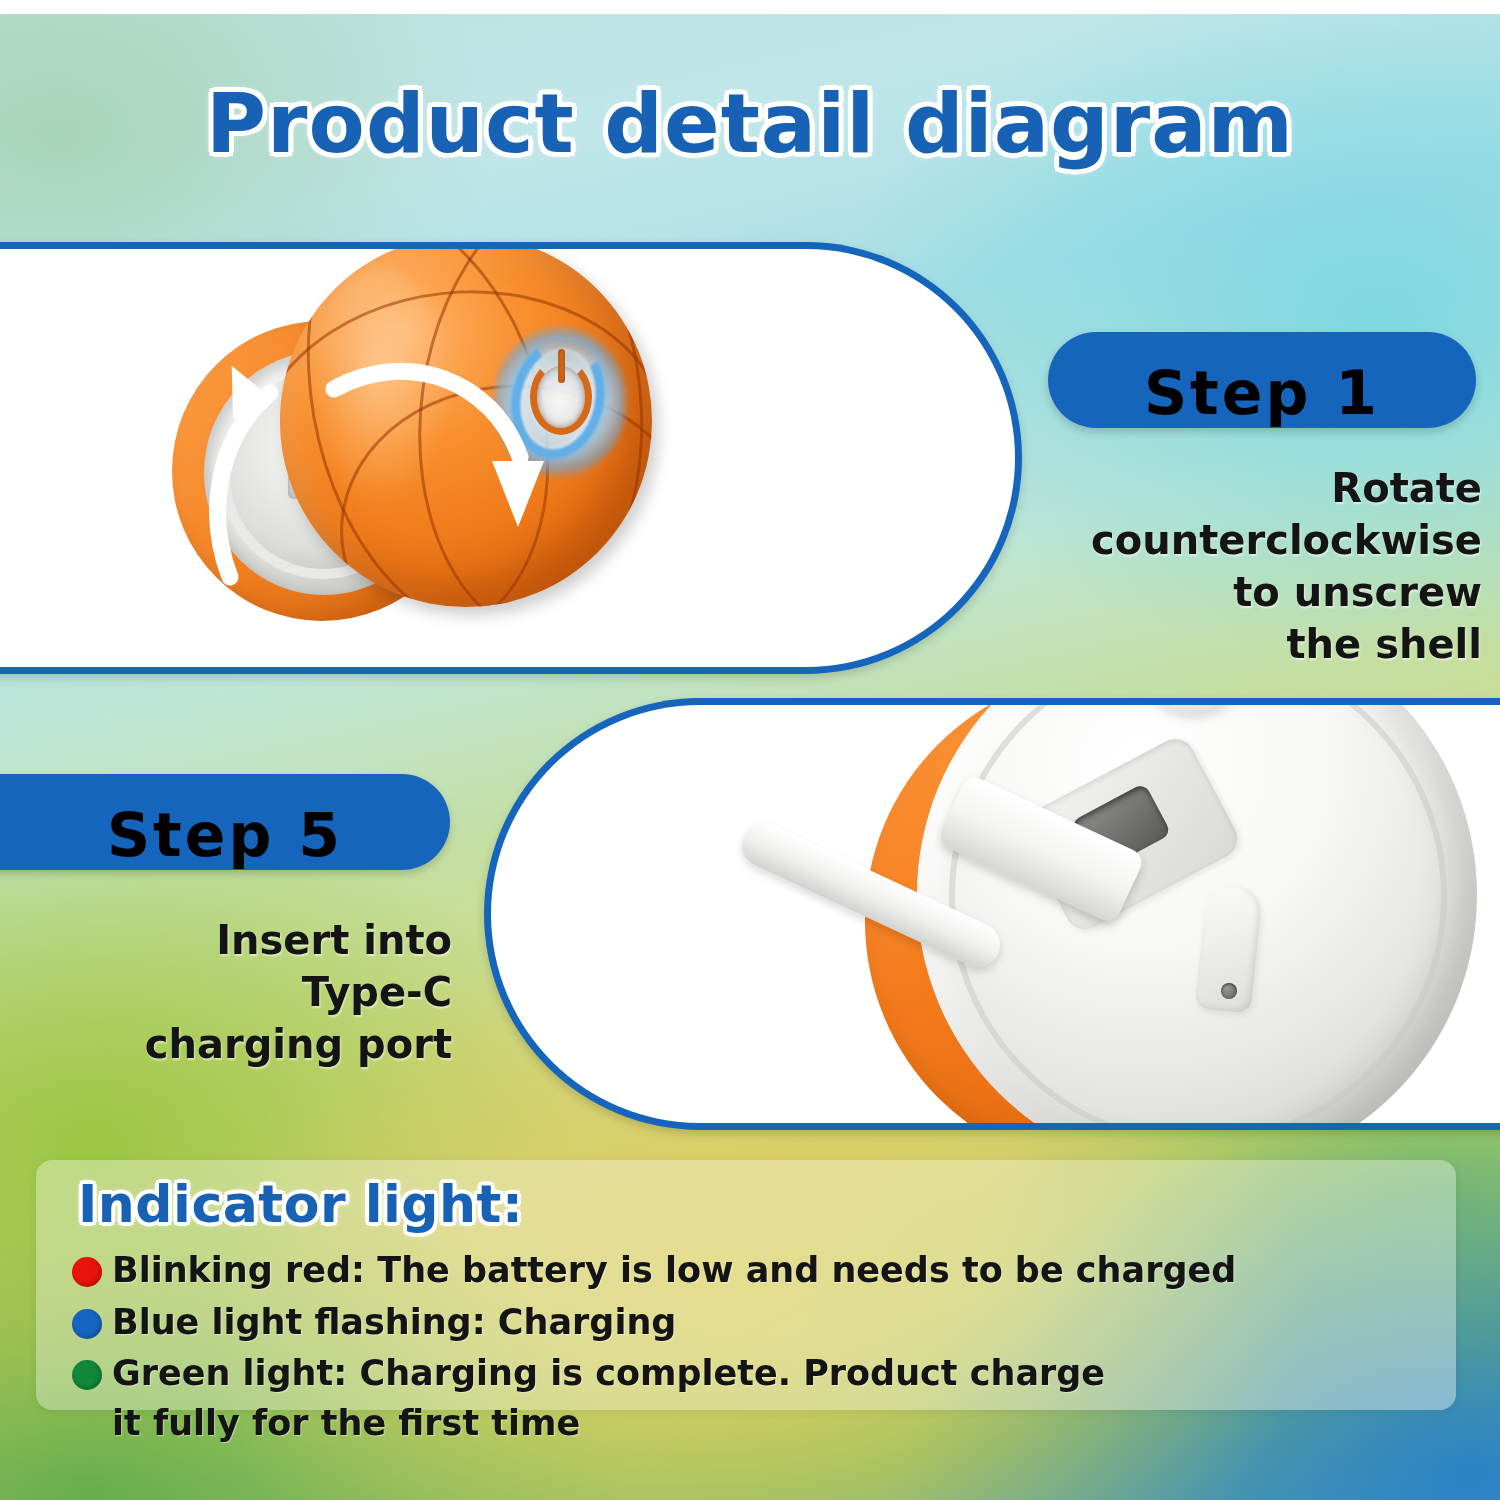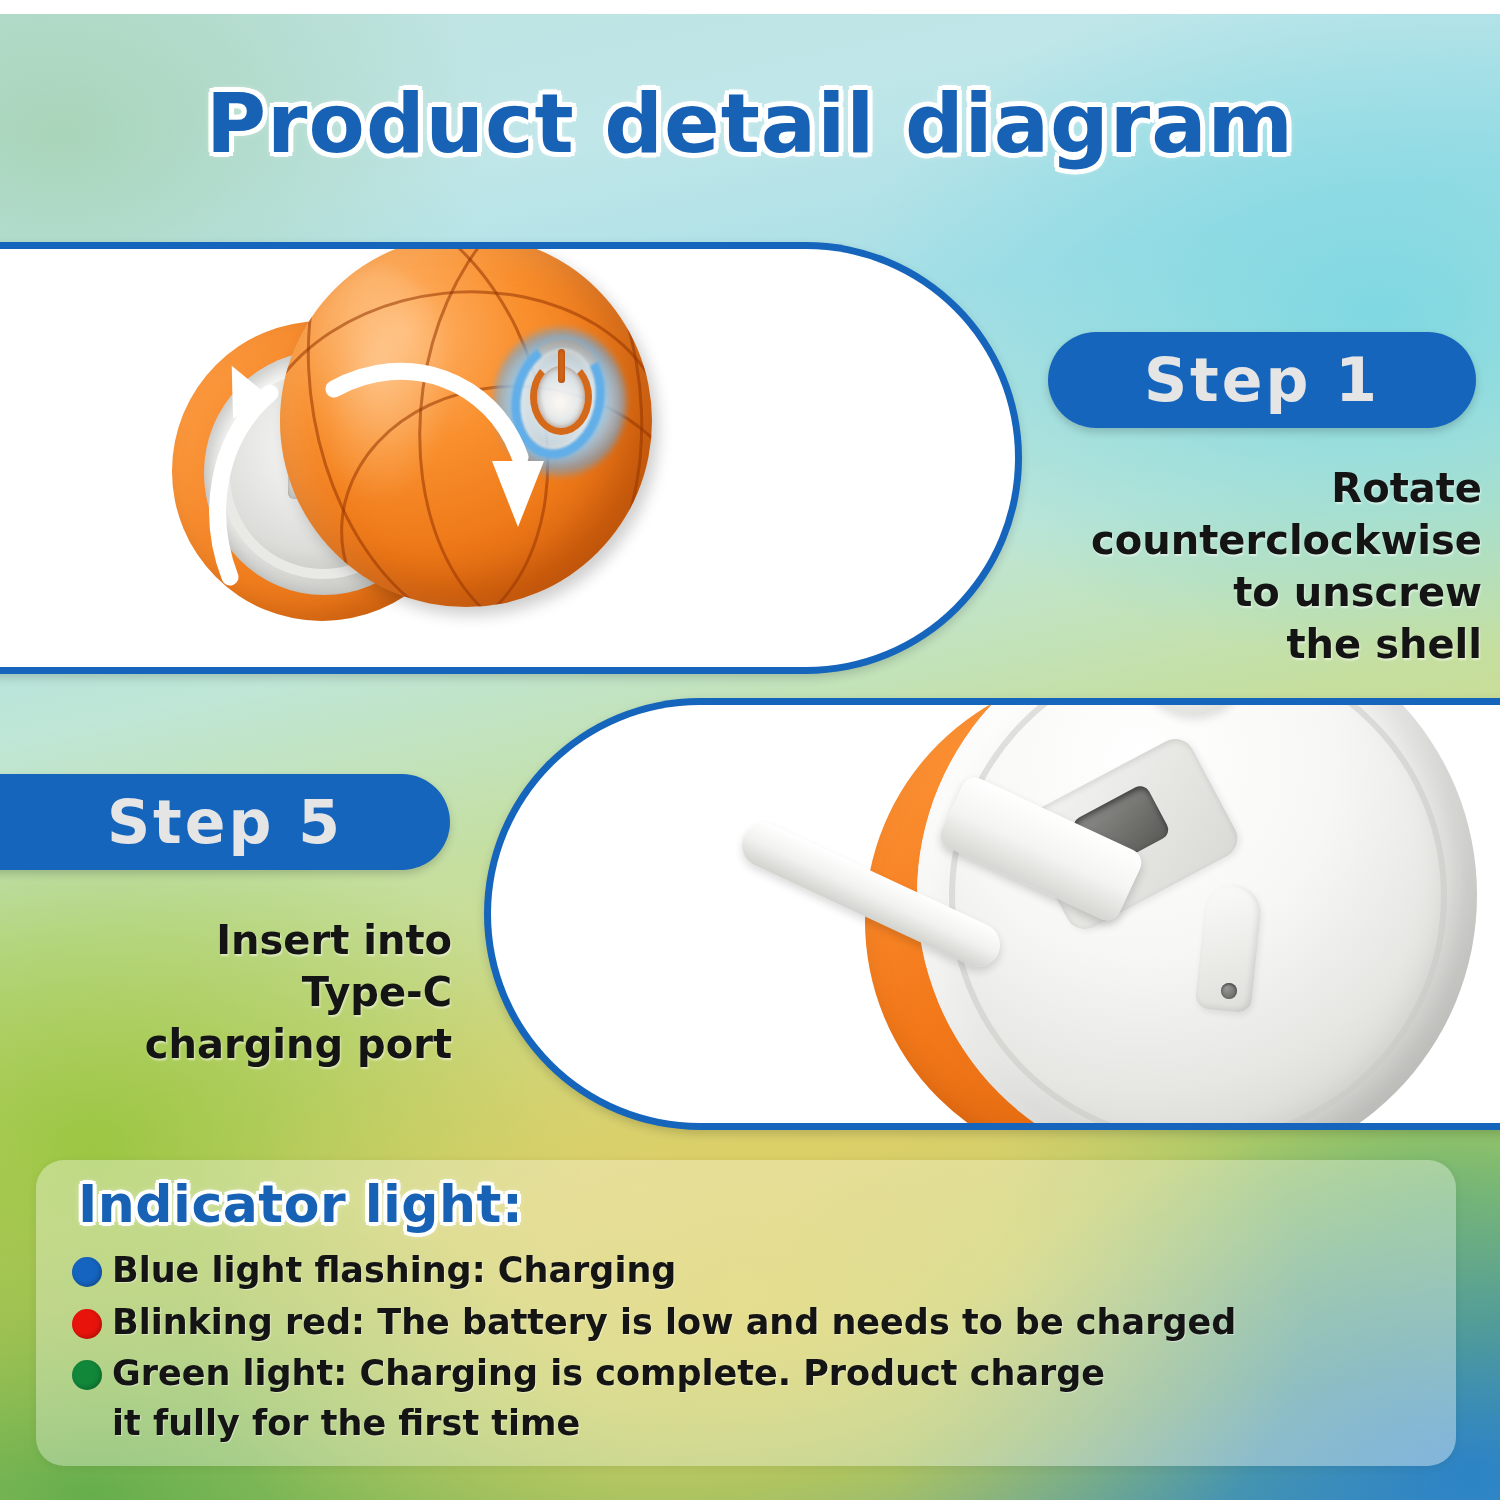--- a/index.html
+++ b/index.html
@@ -230,24 +230,24 @@
     position:absolute; left:400px; top:342px; width:16px; height:16px;
     border-radius:50%;
     background:radial-gradient(circle at 35% 30%, #9a9a97, #5c5c59);
     box-shadow:inset 0 1px 3px rgba(0,0,0,0.6);
   }
 
   
   .step-badge {
     position:absolute;
     background:#1565bd;
-    color:#e5e5e5;
+    color:#000000;
     font-family:"DejaVu Sans", sans-serif;
     font-weight:bold;
-    display:flex; align-items:center; justify-content:center;
+    display:flex; align-items:flex-end; justify-content:center;
     box-shadow:0 4px 8px rgba(0,0,0,0.18);
   }
   #step1-badge {
     left:1048px; top:318px; width:428px; height:96px;
     border-radius:48px;
     font-size:60px;
     letter-spacing:3px;
   }
   #step2-badge {
     left:-30px; top:760px; width:480px; height:96px;
@@ -267,22 +267,22 @@
     color:#141414;
     text-align:right;
     text-shadow:1px 2px 2px rgba(255,255,255,0.55);
   }
   #step1-caption { left:1040px; top:448px; width:442px; }
   #step2-caption { left:52px;  top:900px; width:400px; }
 
   
   #indicator-card {
     position:absolute;
-    left:36px; top:1146px; width:1420px; height:306px;
-    border-radius:28px;
+    left:36px; top:1146px; width:1420px; height:250px;
+    border-radius:16px;
     background:linear-gradient(150deg, rgba(255,255,255,0.34) 0%, rgba(255,255,255,0.30) 55%, rgba(255,255,255,0.40) 100%);
     box-shadow:0 2px 10px rgba(0,0,0,0.07);
   }
   #indicator-title {
     position:absolute; left:42px; top:14px;
     font-family:"DejaVu Sans", sans-serif;
     font-weight:bold;
     font-size:52px;
     color:#1762b5;
     letter-spacing:0.5px;
@@ -394,27 +394,27 @@
     <span style="white-space:pre-line;">Insert into
 Type-C
 charging port</span>
   </div>
 
   <div id="indicator-card">
     <div id="indicator-title">Indicator light:</div>
     <ul id="indicator-list">
 
       <li class="ind-item">
+        <span class="ind-dot" style="background: rgb(232, 20, 12);"></span>
+        <span class="ind-text">Blinking red:  The battery is low and needs to be charged</span>
+      </li>
+
+      <li class="ind-item">
         <span class="ind-dot" style="background: rgb(21, 100, 192);"></span>
         <span class="ind-text">Blue light flashing:  Charging</span>
-      </li>
-
-      <li class="ind-item">
-        <span class="ind-dot" style="background: rgb(232, 20, 12);"></span>
-        <span class="ind-text">Blinking red:  The battery is low and needs to be charged</span>
       </li>
 
       <li class="ind-item">
         <span class="ind-dot" style="background: rgb(17, 135, 58);"></span>
         <span class="ind-text">Green light:  Charging is complete.  Product charge
 it fully for the first time</span>
       </li>
 
     </ul>
   </div>

